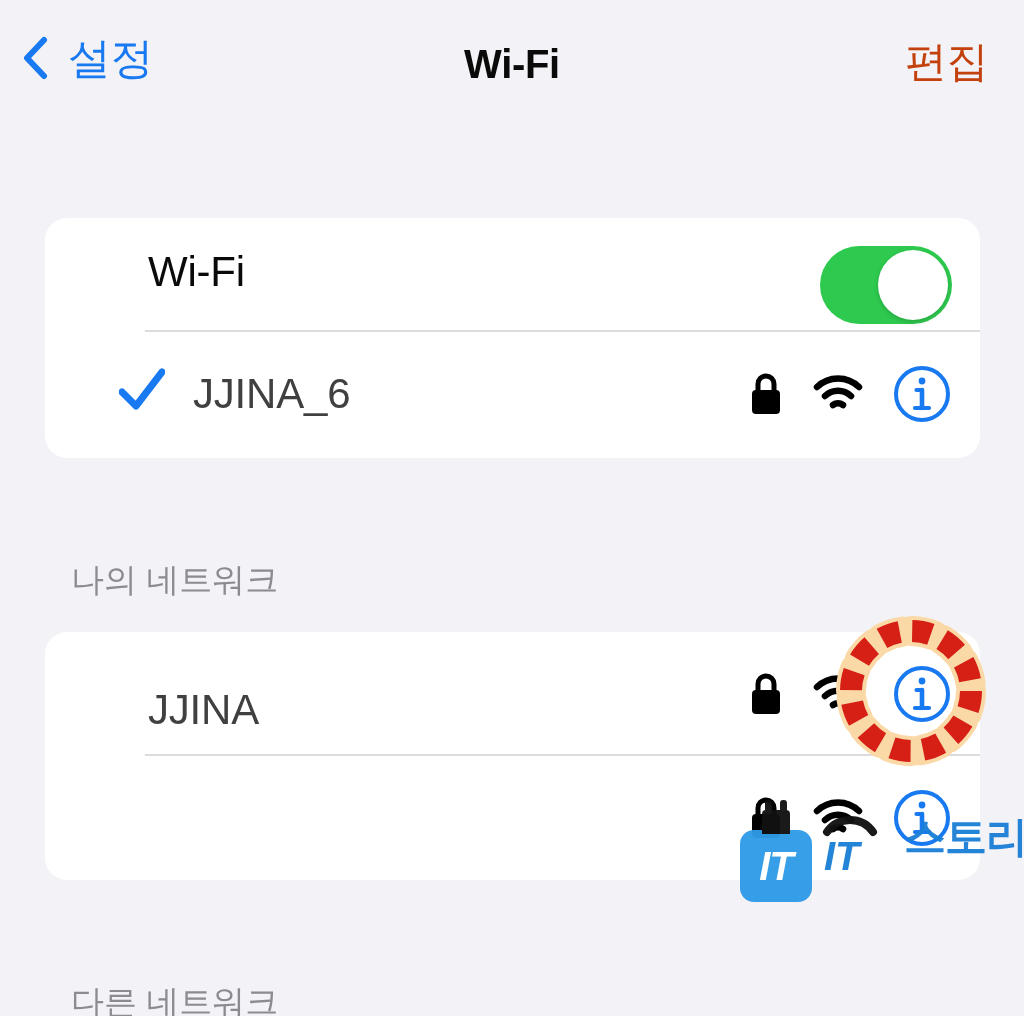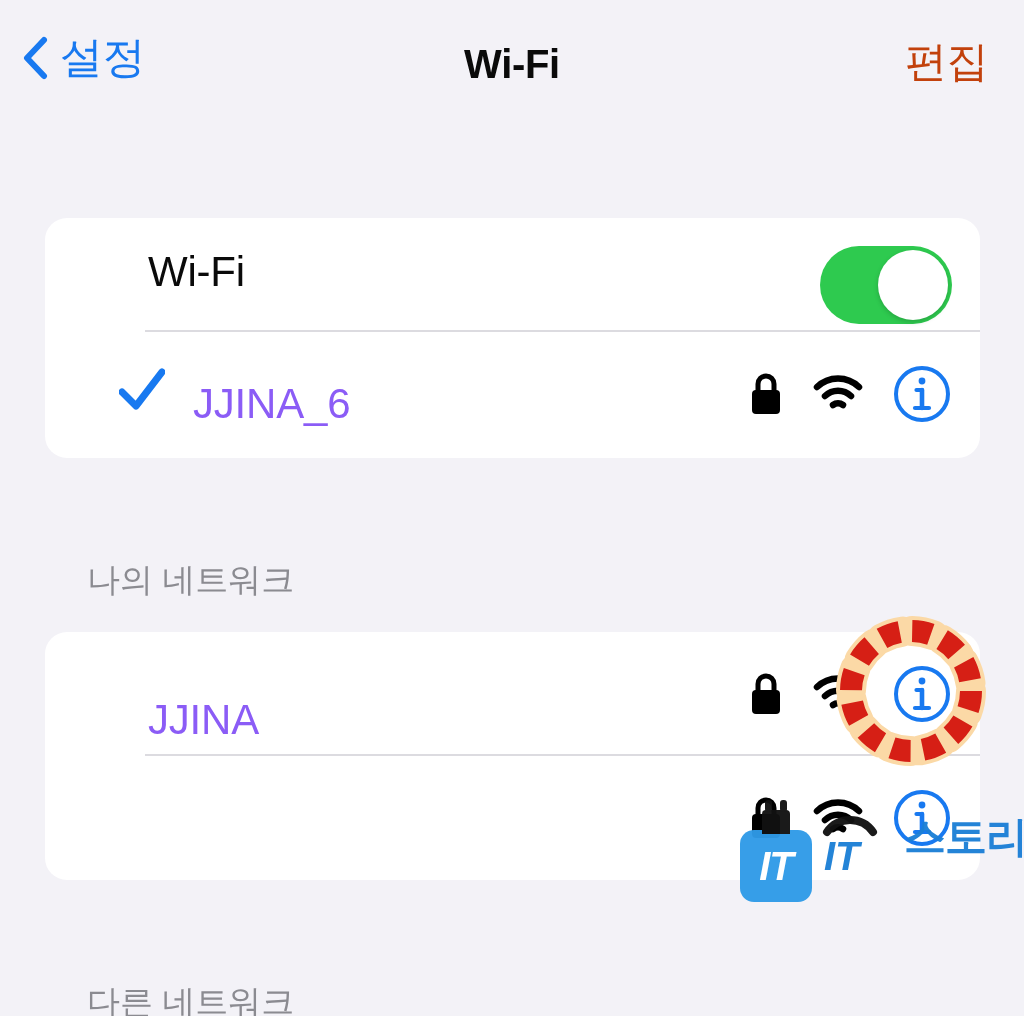--- a/index.html
+++ b/index.html
@@ -24,21 +24,22 @@
     width: 1024px;
     height: 138px;
     background: #F3F2F7;
   }
 
   .nav-back {
     position: absolute;
     left: 22px;
     top: 36px;
     display: flex;
-    gap: 12px;
+    align-items: center;
+    gap: 20px;
     cursor: pointer;
   }
 
   .chevron-left {
     width: 26px;
     height: 44px;
     display: block;
   }
 
   .nav-back-label {
@@ -136,23 +137,23 @@
   .check-mark {
     position: absolute;
     left: 74px;
     top: 36px;
     width: 46px;
     height: 44px;
   }
 
   .net-name {
     position: absolute;
-    top: 48px;
+    top: 38px;
     font-size: 42px;
-    color: #8b5cf6;
+    color: #404040;
     letter-spacing: -0.2px;
   }
   .net-name.indented { left: 148px; }
   .net-name.plain    { left: 103px; margin-top: 16px; }
 
   .icon-group {
     position: absolute;
     right: 28px;
     top: 32px;
     display: flex;
@@ -161,21 +162,21 @@
     height: 60px;
   }
 
   .lock-icon  { width: 36px; height: 46px; display: block; }
   .wifi-icon  { width: 52px; height: 40px; display: block; }
   .info-icon  { width: 60px; height: 60px; display: block; cursor: pointer; }
 
   
   .section-header {
     position: absolute;
-    left: 87px;
+    left: 71px;
     font-size: 33px;
     color: #8B8B91;
     letter-spacing: 0px;
   }
   #hdr-my-networks    { top: 558px; }
   #hdr-other-networks { top: 980px; }
 
   
   .highlight-ring {
     position: absolute;

